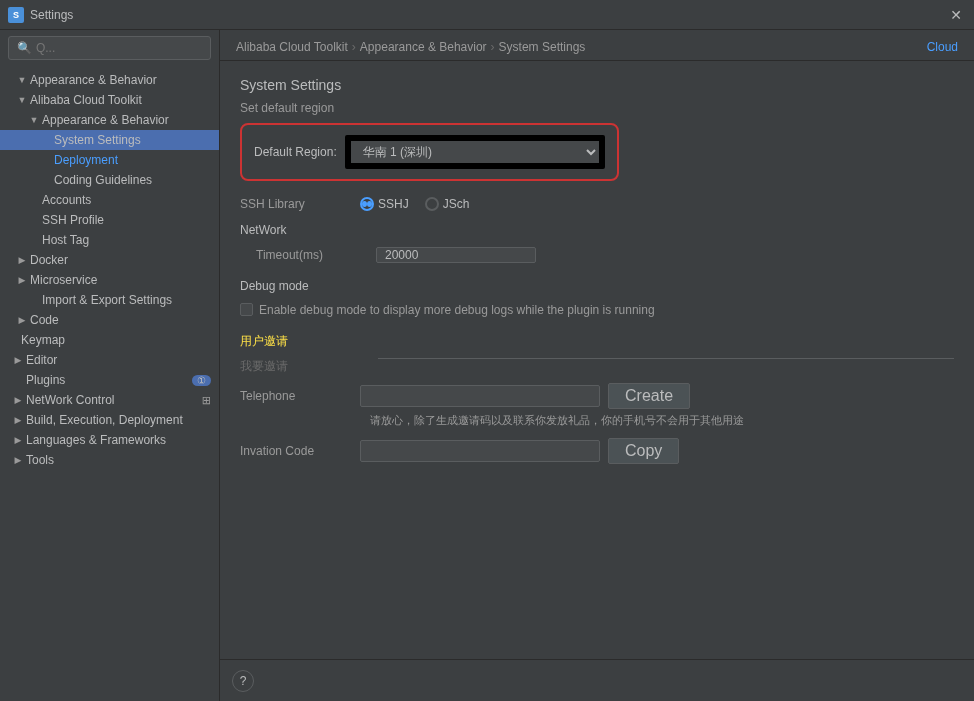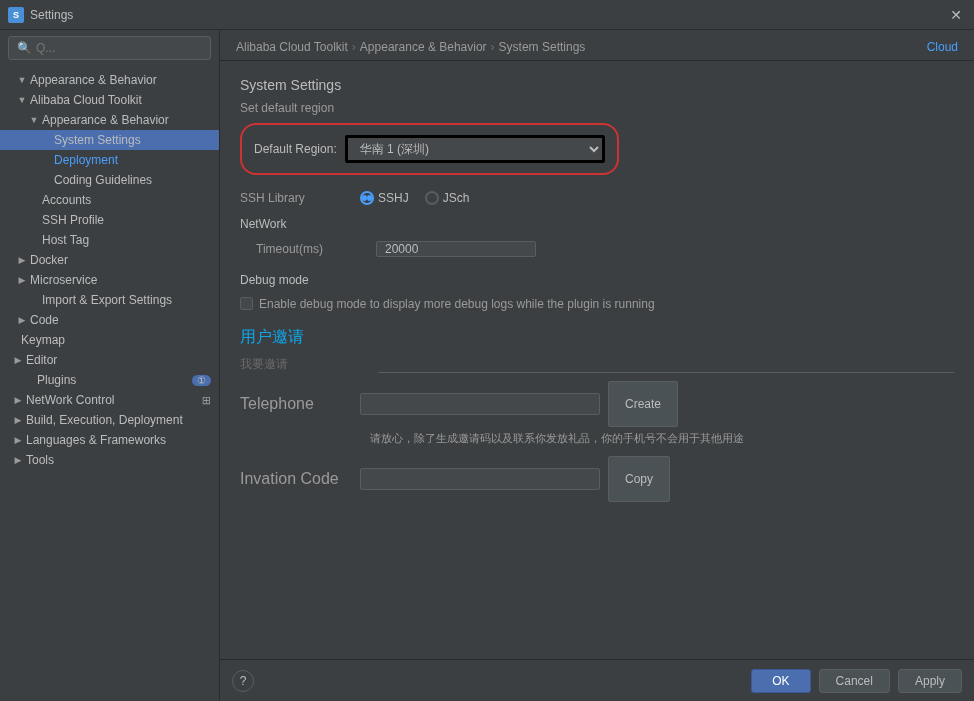--- a/index.html
+++ b/index.html
@@ -185,21 +185,21 @@
     }
 
     .section-subtitle {
       color: #9a9a9a;
       font-size: 12px;
       margin-bottom: 8px;
     }
 
     .region-selector-box {
       border: 2px solid #cc3333;
-      border-radius: 16px;
+      border-radius: 8px;
       padding: 10px 12px;
       display: inline-flex;
       align-items: center;
       gap: 8px;
       margin-bottom: 16px;
     }
 
     .region-label {
       color: #bbbcbd;
       white-space: nowrap;
@@ -295,66 +295,66 @@
     .checkbox-label {
       color: #9a9a9a;
       font-size: 12px;
     }
 
     .invite-section {
       margin-top: 8px;
     }
 
     .invite-title {
-      color: #0ea5e9;
-      font-size: 16px;
+      color: #fde047;
+      font-size: 12px;
       margin-bottom: 8px;
     }
 
     .invite-row {
       display: flex;
-      align-items: flex-end;
+      align-items: flex-start;
       margin-bottom: 8px;
     }
 
     .invite-row-label {
       color: #6a6a6a;
       font-size: 12px;
       min-width: 130px;
     }
 
     .invite-divider {
       flex: 1;
       height: 1px;
       background: #5a5d5f;
       margin-left: 8px;
     }
 
     .invite-sub-label {
       color: #9a9a9a;
       min-width: 120px;
-      font-size: 16px;
+      font-size: 12px;
     }
 
     .invite-input {
       background: #45484a;
       border: 1px solid #5a5d5f;
       color: #bbbcbd;
       font-size: 12px;
       padding: 3px 8px;
       border-radius: 2px;
       width: 240px;
     }
 
     .invite-btn {
       background: #4b5255;
       border: 1px solid #5a5d5f;
       color: #bbbcbd;
-      font-size: 12px;
-      padding: 15px 16px;
+      font-size: 16px;
+      padding: 3px 16px;
       border-radius: 2px;
       cursor: pointer;
       margin-left: 8px;
       white-space: nowrap;
     }
 
     .invite-hint {
       color: #9a9a9a;
       font-size: 11px;
       margin: 0 0 10px 130px;
@@ -416,21 +416,21 @@
       border: 1px solid #5a5d5f;
       color: #bbbcbd;
       font-size: 12px;
       padding: 4px 16px;
       border-radius: 3px;
       cursor: pointer;
     }
 
     select {
       background: #45484a;
-      border: 3px solid #000000;
+      border: 6px solid #000000;
       color: #bbbcbd;
       font-size: 12px;
       padding: 3px 8px;
       width: 260px;
       border-radius: 2px;
       cursor: pointer;
     }
   </style>
 </head>
 <body>
@@ -518,21 +518,21 @@
       <div class="nav-item" style="padding-left:7px;">
         <span class="nav-arrow"> </span>
         <span>Keymap</span>
       </div>
 
       <div class="nav-item" style="padding-left:12px;">
         <span class="nav-arrow">▶</span>
         <span>Editor</span>
       </div>
 
-      <div class="nav-item" style="padding-left:23px;">
+      <div class="nav-item" style="padding-left:12px;">
         <span class="nav-arrow"> </span>
         <span>Plugins</span>
         <span class="nav-badge">①</span>
       </div>
 
       <div class="nav-item" style="padding-left:12px;">
         <span class="nav-arrow">▶</span>
         <span>NetWork Control</span>
         <span style="margin-left:auto;font-size:11px;color:#9a9a9a;">⊞</span>
       </div>
@@ -645,21 +645,16 @@
           <input class="invite-input" type="text" value="" style="">
           <button class="invite-btn">Copy</button>
         </div>
 
       </div>
 
     </div>
 
     <div class="bottom-bar">
       <div class="help-btn">?</div>
-      <div class="bottom-actions">
-        <button class="btn-ok">OK</button>
-        <button class="btn-cancel">Cancel</button>
-        <button class="btn-apply">Apply</button>
-      </div>
     </div>
 
   </div>
 </div>
 
 </body></html>

